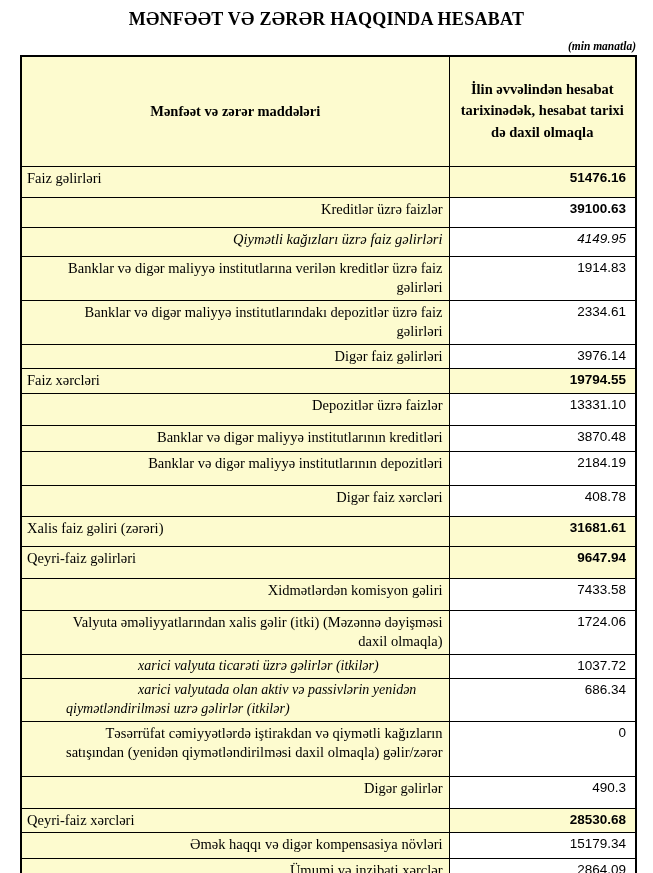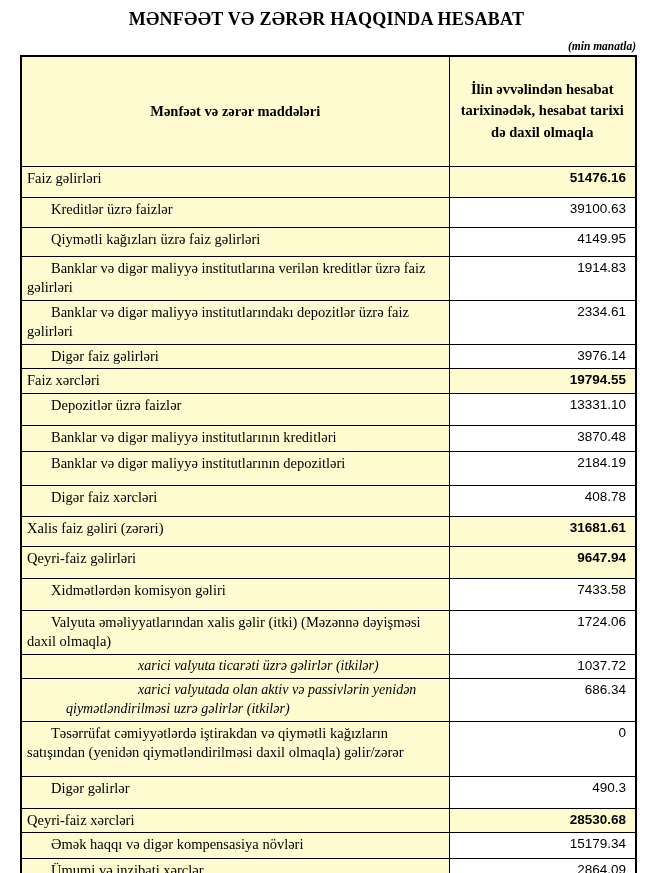--- a/index.html
+++ b/index.html
@@ -59,23 +59,23 @@
   td.value {
     background: #ffffff;
     vertical-align: top;
     text-align: right;
     font-family: "Liberation Sans", sans-serif;
     font-size: 13.5px;
     padding: 3px 9px 2px 4px;
   }
   tr.level-section td.label { font-weight: normal; text-indent: 0; }
   tr.level-section td.value { background: var(--cell-fill, #fdfbcf); font-weight: bold; }
-  tr.level-item td.label { text-indent: 24px; }
+  tr.level-item td.label { text-indent: 24px; text-align: right; }
   tr.level-detail td.label { text-indent: 72px; font-style: italic; font-size: 14px; padding-left: 44px; }
-  td.value.bold { font-weight: normal; }
+  td.value.bold { font-weight: bold; }
 </style>
 </head>
 <body>
 
 <div class="page-title">MƏNFƏƏT VƏ ZƏRƏR HAQQINDA HESABAT</div>
 <div class="unit-note">(min manatla)</div>
 
 <table class="report">
   <thead>
     <tr>
@@ -85,21 +85,21 @@
   </thead>
   <tbody>
       <tr class="level-section" style="height: 31px;">
         <td class="label">Faiz gəlirləri</td>
         <td class="value bold">51476.16</td>
       </tr>
       <tr class="level-item" style="height: 30px;">
         <td class="label">Kreditlər üzrə faizlər</td>
         <td class="value bold">39100.63</td>
       </tr>
-      <tr class="level-item" style="height: 29px;">
+      <tr class="level-item" style="height: 29px; font-style: italic;">
         <td class="label">Qiymətli kağızları üzrə faiz gəlirləri</td>
         <td class="value">4149.95</td>
       </tr>
       <tr class="level-item" style="height: 41px; padding-left: 9px;">
         <td class="label">Banklar və digər maliyyə institutlarına verilən kreditlər üzrə faiz gəlirləri</td>
         <td class="value">1914.83</td>
       </tr>
       <tr class="level-item" style="height: 41px;">
         <td class="label">Banklar və digər maliyyə institutlarındakı depozitlər üzrə faiz gəlirləri</td>
         <td class="value">2334.61</td>

